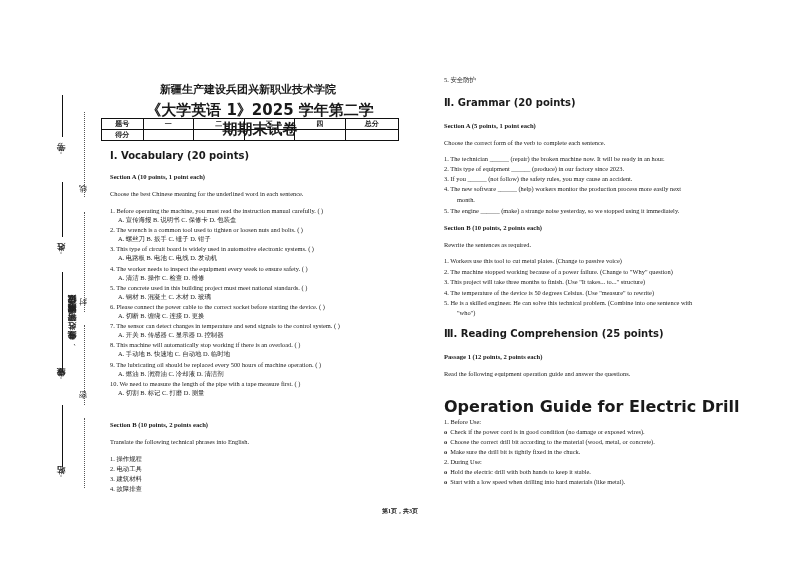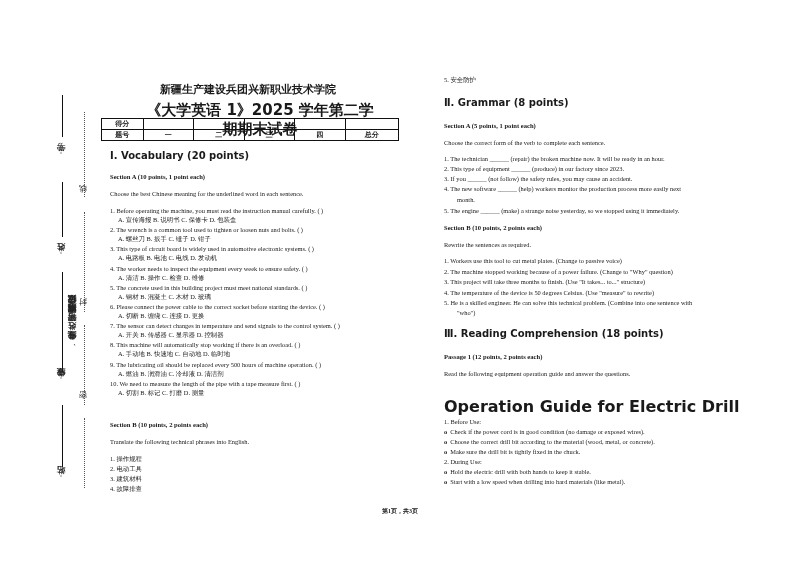--- a/index.html
+++ b/index.html
@@ -52,34 +52,34 @@
   <div class="vlabel" style="left:79px; top:406px; font-size:8px;">密</div>
   <div class="dotline" style="left:84px; top:418px; height:70px;"></div>
 </div>
 
 <div class="school">新疆生产建设兵团兴新职业技术学院</div>
 <div class="exam-title">《大学英语 1》2025  学年第二学期期末试卷</div>
 
 <table class="score">
   <tbody>
       <tr>
+    <td style="width:14%">题号</td>
+    <td style="width:17%">一</td>
+    <td style="width:17%">二</td>
+    <td style="width:17%">三</td>
+    <td style="width:17%">四</td>
+    <td style="width:18%">总分</td>
+  </tr>
+  <tr>
     <td>得分</td>
     <td></td>
     <td></td>
     <td></td>
     <td></td>
     <td></td>
-  </tr>
-  <tr>
-    <td style="width:14%">题号</td>
-    <td style="width:17%">一</td>
-    <td style="width:17%">二</td>
-    <td style="width:17%">三</td>
-    <td style="width:17%">四</td>
-    <td style="width:18%">总分</td>
   </tr>
 </tbody>
   </table>
 
 <div class="col" id="left-col">
   <div class="h1" style="top:150px; left:0;text-align:right;">Ⅰ. Vocabulary (20 points)</div>
   <div class="sec" style="top:173px; left:0;">Section A (10 points, 1 point each)</div>
   <div class="txt" style="top:190px; left:0;">Choose the best Chinese meaning for the underlined word in each sentence.</div>
 
   <div class="abs" style="top:207px; left:0; width:290px;">
@@ -129,40 +129,40 @@
   <div class="txt" style="top:438px; left:0;">Translate the following technical phrases into English.</div>
   <div class="txt" style="top:455px; left:0;">1. 操作规程</div>
   <div class="txt" style="top:465px; left:0;">2. 电动工具</div>
   <div class="txt" style="top:475px; left:0;">3. 建筑材料</div>
   <div class="txt" style="top:485px; left:0;">4. 故障排查</div>
 </div>
 
 <div class="col" id="right-col">
   <div class="txt" style="top:76px; left:0;">5. 安全防护</div>
 
-  <div class="h1" style="top:97px; left:0;">Ⅱ. Grammar (8 points)</div>
+  <div class="h1" style="top:97px; left:0;">Ⅱ. Grammar (20 points)</div>
   <div class="sec" style="top:122px; left:0;">Section A (5 points, 1 point each)</div>
   <div class="txt" style="top:139px; left:0;">Choose the correct form of the verb to complete each sentence.</div>
   <div class="txt" style="top:155px; left:0;">1. The technician ______ (repair) the broken machine now. It will be ready in an hour.</div>
   <div class="txt" style="top:165px; left:0;">2. This type of equipment ______ (produce) in our factory since 2023.</div>
   <div class="txt" style="top:175px; left:0;">3. If you ______ (not follow) the safety rules, you may cause an accident.</div>
   <div class="txt" style="top:185px; left:0;">4. The new software ______ (help) workers monitor the production process more easily next</div>
   <div class="txt" style="top:196px; left:13px;">month.</div>
   <div class="txt" style="top:207px; left:0;">5. The engine ______ (make) a strange noise yesterday, so we stopped using it immediately.</div>
 
   <div class="sec" style="top:224px; left:0;">Section B (10 points, 2 points each)</div>
   <div class="txt" style="top:241px; left:0;">Rewrite the sentences as required.</div>
   <div class="txt" style="top:257px; left:0;">1. Workers use this tool to cut metal plates. (Change to passive voice)</div>
   <div class="txt" style="top:268px; left:0;">2. The machine stopped working because of a power failure. (Change to "Why" question)</div>
   <div class="txt" style="top:278px; left:0;">3. This project will take three months to finish. (Use "It takes... to..." structure)</div>
   <div class="txt" style="top:289px; left:0;">4. The temperature of the device is 50 degrees Celsius. (Use "measure" to rewrite)</div>
   <div class="txt" style="top:299px; left:0;">5. He is a skilled engineer. He can solve this technical problem. (Combine into one sentence with</div>
   <div class="txt" style="top:309px; left:13px;">"who")</div>
 
-  <div class="h1" style="top:328px; left:0;">Ⅲ. Reading Comprehension (18 points)</div>
+  <div class="h1" style="top:328px; left:0;">Ⅲ. Reading Comprehension (25 points)</div>
   <div class="sec" style="top:353px; left:0;">Passage 1 (12 points, 2 points each)</div>
   <div class="txt" style="top:370px; left:0;">Read the following equipment operation guide and answer the questions.</div>
 
   <div class="guide-title" style="top:397px; left:0;">Operation Guide for Electric Drill</div>
 
   <div class="txt" style="top:418px; left:0;">1. Before Use:</div>
   <div class="txt" style="top:428px; left:0;">
     <span style="font-weight:bold; margin-right:3px;">o</span><span>Check if the power cord is in good condition (no damage or exposed wires).</span>
   </div>
   <div class="txt" style="top:438px; left:0;">

